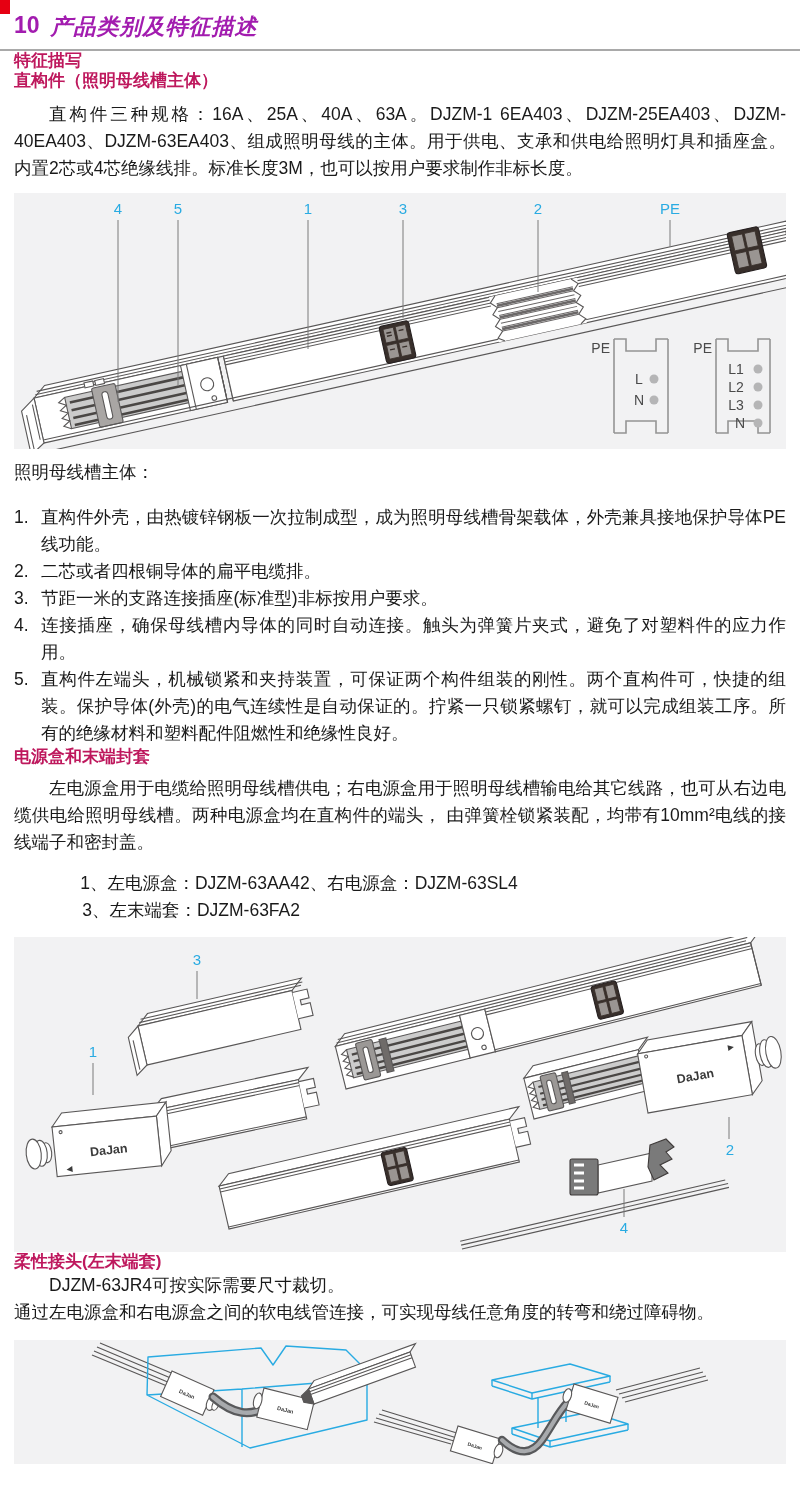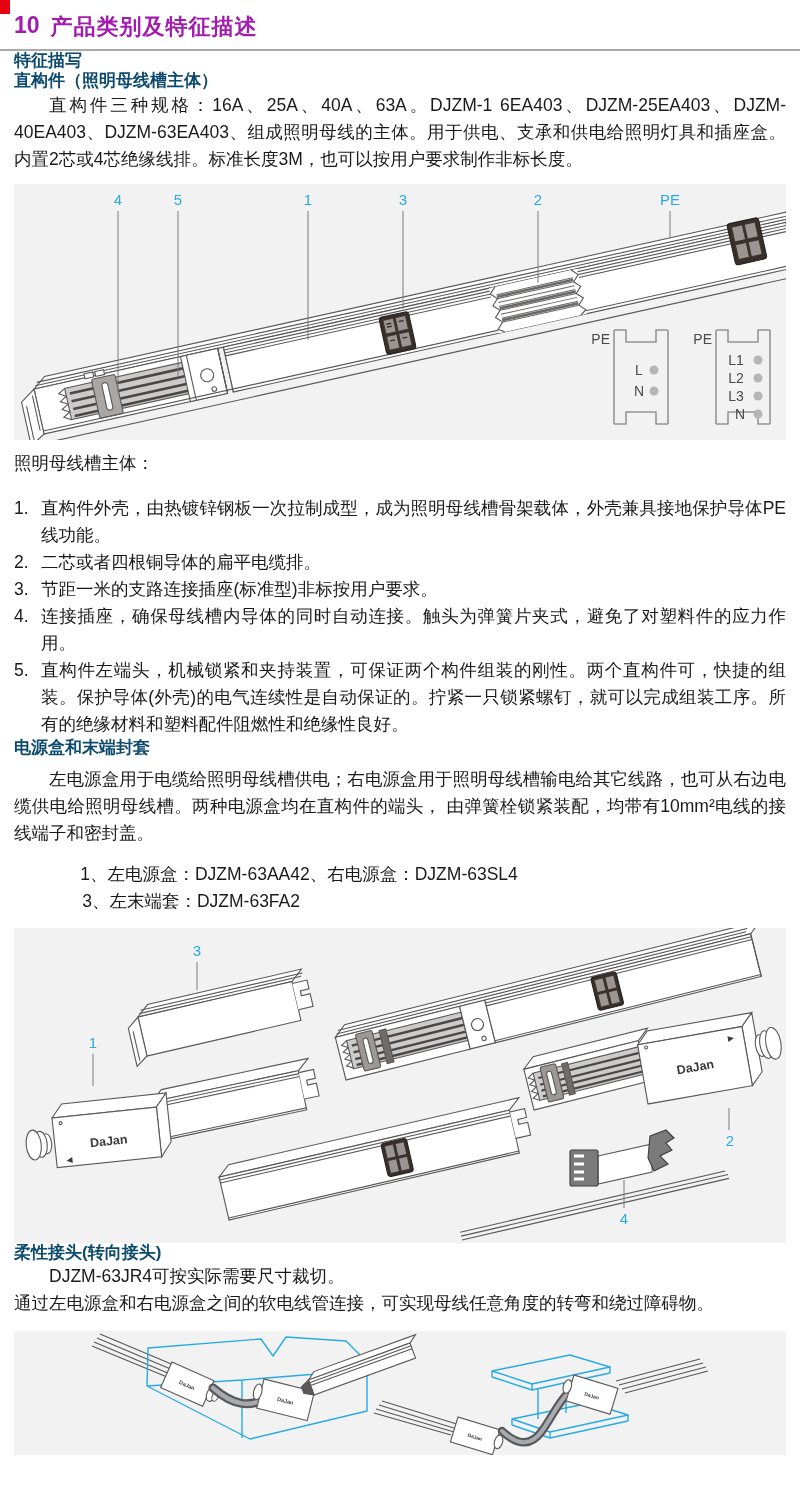--- a/index.html
+++ b/index.html
@@ -5,30 +5,30 @@
   html,body{margin:0;padding:0;}
   body{
     width:800px;height:1502px;overflow:hidden;background:#ffffff;
     font-family:"Liberation Sans","DejaVu Sans",sans-serif;
     color:#1a1a1a;position:relative;
   }
   .corner-mark{position:absolute;left:0;top:0;width:10px;height:14px;background:#e60012;}
   .page{padding:0 14px;}
   .doc-title{display:flex;align-items:flex-start;gap:11px;margin:12px 0 0 0;color:#a21caf;font-weight:bold;}
   .doc-title .no{font-size:23px;}
-  .doc-title .tx{font-size:22px;letter-spacing:1px;}
+  .doc-title .tx{font-size:22px;letter-spacing:1px;font-style:italic;}
   .title-rule{height:2px;background:#a9a9a9;margin:7px -14px 0 -14px;}
-  h2.sec{color:#0c4a6e;font-size:17px;line-height:20px;font-weight:bold;margin:0;}
+  h2.sec{color:#be185d;font-size:17px;line-height:20px;font-weight:bold;margin:0;}
   .h-feat{margin-top:14px;}
   .h-sub{margin-top:5px;}
   .h-power{margin-top:30px;}
   .h-flex{margin-top:12px;}
   p.body{font-size:17.5px;line-height:27px;text-align:justify;margin:0;}
   .indent{text-indent:2em;}
-  p.intro1{margin-top:1px;}
+  p.intro1{margin-top:10px;}
   p.intro2{margin-top:8px;}
   .fig{background:#f2f2f3;}
   .fig1{margin-top:11px;}
   .fig2{margin-top:12px;}
   .fig3{margin-top:14px;}
   .fig svg{display:block;}
   .list{margin-top:10px;font-size:17.5px;line-height:27px;}
   .list .li{position:relative;padding-left:27px;text-align:justify;}
   .list .num{position:absolute;left:0;top:0;}
   .list-title{font-size:17.5px;line-height:27px;margin-top:10px;}
@@ -288,21 +288,21 @@
       <g stroke="#7b7b7b" stroke-width="1">
         <path d="M183,34 V62 M79,126 V158 M715,180 V202 M610,252 V280"></path>
       </g>
       <text class="callout" x="183" y="28" text-anchor="middle">3</text>
       <text class="callout" x="79" y="120" text-anchor="middle">1</text>
       <text class="callout" x="716" y="218" text-anchor="middle">2</text>
       <text class="callout" x="610" y="296" text-anchor="middle">4</text>
     </svg>
   </div>
 
-  <h2 class="sec h-flex">柔性接头(转向接头)</h2>
+  <h2 class="sec h-flex">柔性接头(左末端套)</h2>
   <p class="body indent flex-line1">DJZM-63JR4可按实际需要尺寸裁切。</p>
   <p class="body">通过左电源盒和右电源盒之间的软电线管连接，可实现母线任意角度的转弯和绕过障碍物。</p>
 
   <div class="fig fig3">
     <svg width="772" height="124" viewBox="0 0 772 124">
 
       <g>
         <g stroke="#595757" stroke-width="1.2" fill="none">
           <path d="M86,3 L162,35 M83,7 L159,39 M80,11 L156,43 M78,15 L153,46"></path>
         </g>

